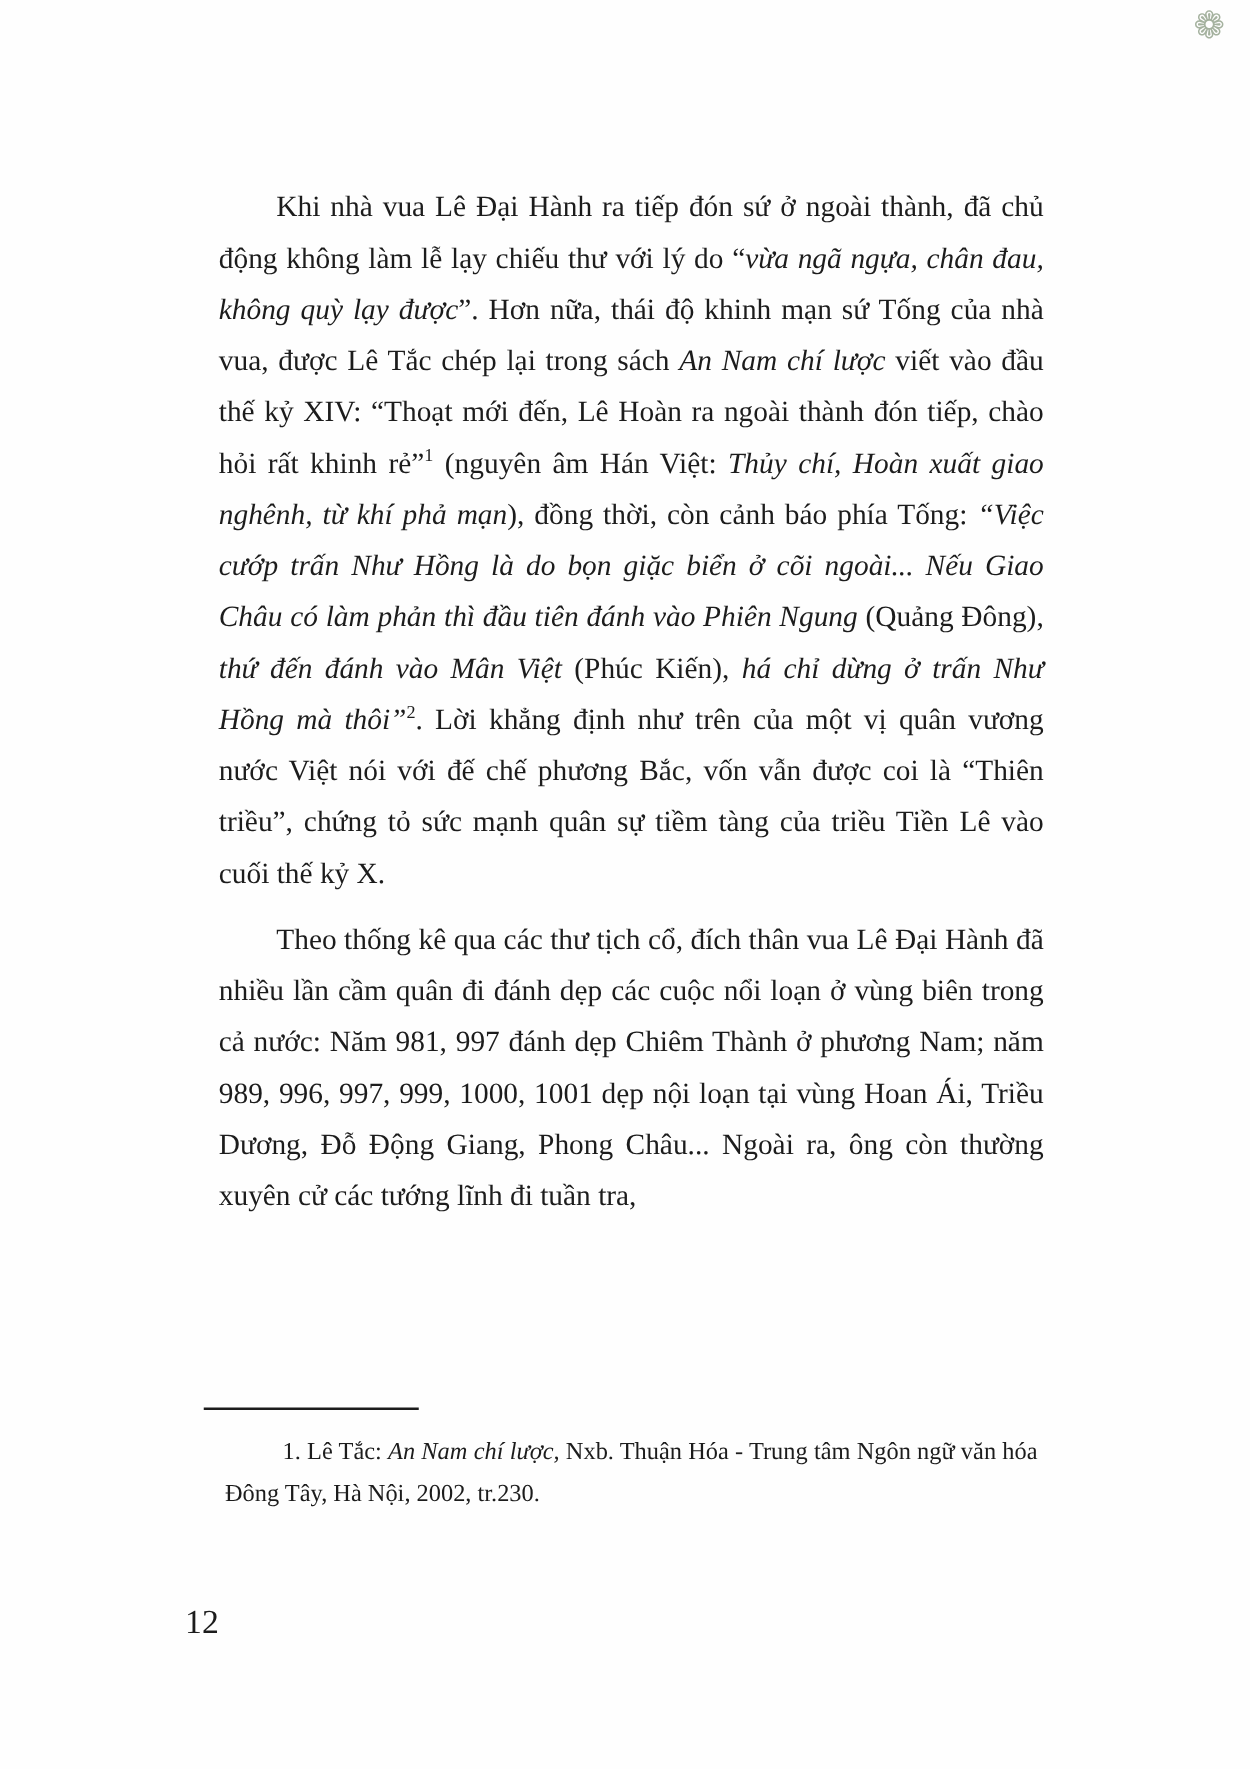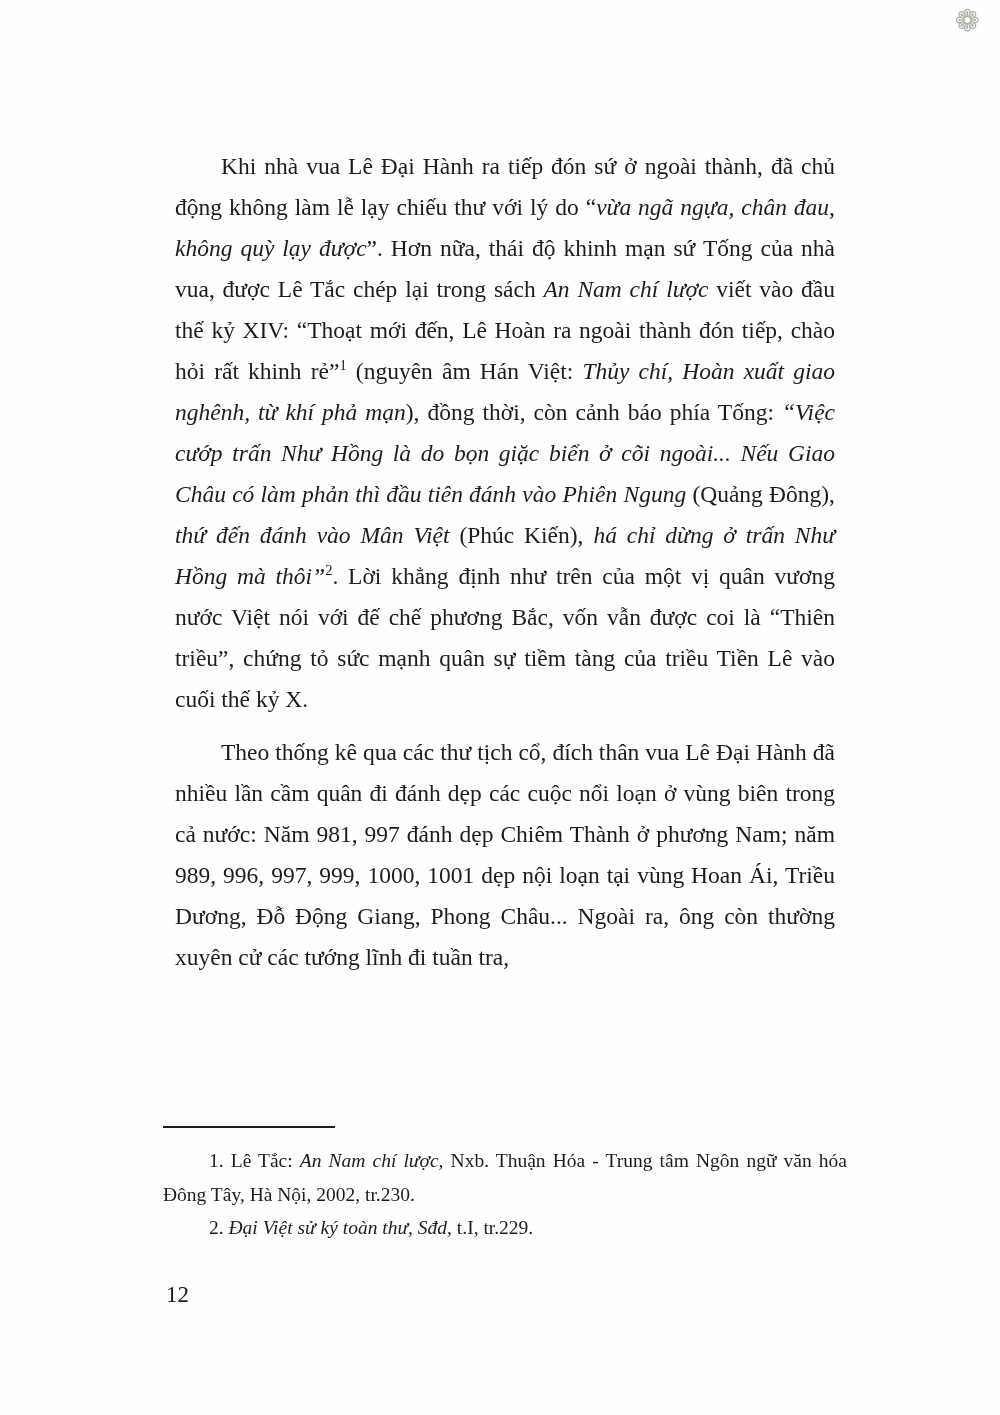--- a/index.html
+++ b/index.html
@@ -55,46 +55,45 @@
     top: 1126px;
     width: 684px;
   }
   .footnote-rule {
     width: 172px;
     height: 0;
     border-top: 2px solid #1c1c1c;
     margin: 0 0 16px 0;
   }
   .footnote {
-    margin: 0;
+    margin: 17px;
     font-size: 19.5px;
     line-height: 33.5px;
     text-align: justify;
     text-indent: 46px;
   }
   .page-number {
     position: absolute;
-    left: 166px;
+    left: 148px;
     top: 1282px;
-    font-size: 23px;
+    font-size: 27px;
   }
 </style>
 </head>
 <body>
 
 <div class="page">
 
   <div class="ornament" style="color: rgb(165, 178, 159);">❁</div>
 
   <div class="body-text">
     <p class="para"><span>Khi nhà vua Lê Đại Hành ra tiếp đón sứ ở ngoài thành, đã chủ động không làm lễ lạy chiếu thư với lý do “</span><em>vừa ngã ngựa, chân đau, không quỳ lạy được</em><span>”. Hơn nữa, thái độ khinh mạn sứ Tống của nhà vua, được Lê Tắc chép lại trong sách </span><em>An Nam chí lược</em><span> viết vào đầu thế kỷ XIV: “Thoạt mới đến, Lê Hoàn ra ngoài thành đón tiếp, chào hỏi rất khinh rẻ”</span><sup>1</sup><span> (nguyên âm Hán Việt: </span><em>Thủy chí, Hoàn xuất giao nghênh, từ khí phả mạn</em><span>), đồng thời, còn cảnh báo phía Tống: </span><em>“Việc cướp trấn Như Hồng là do bọn giặc biển ở cõi ngoài... Nếu Giao Châu có làm phản thì đầu tiên đánh vào Phiên Ngung </em><span>(Quảng Đông), </span><em>thứ đến đánh vào Mân Việt </em><span>(Phúc Kiến), </span><em>há chỉ dừng ở trấn Như Hồng mà thôi”</em><sup>2</sup><span>. Lời khẳng định như trên của một vị quân vương nước Việt nói với đế chế phương Bắc, vốn vẫn được coi là “Thiên triều”, chứng tỏ sức mạnh quân sự tiềm tàng của triều Tiền Lê vào cuối thế kỷ X.</span></p>
     <p class="para"><span>Theo thống kê qua các thư tịch cổ, đích thân vua Lê Đại Hành đã nhiều lần cầm quân đi đánh dẹp các cuộc nổi loạn ở vùng biên trong cả nước: Năm 981, 997 đánh dẹp Chiêm Thành ở phương Nam; năm 989, 996, 997, 999, 1000, 1001 dẹp nội loạn tại vùng Hoan Ái, Triều Dương, Đỗ Động Giang, Phong Châu... Ngoài ra, ông còn thường xuyên cử các tướng lĩnh đi tuần tra,</span></p>
   </div>
 
   <div class="footnotes">
     <div class="footnote-rule"></div>
     <p class="footnote"><span>1. Lê Tắc: </span><em>An Nam chí lược,</em><span> Nxb. Thuận Hóa - Trung tâm Ngôn ngữ văn hóa Đông Tây, Hà Nội, 2002, tr.230.</span></p>
-    <p class="footnote"><span>2. </span><em>Đại Việt sử ký toàn thư, Sđd,</em><span> t.I, tr.229.</span></p>
   </div>
 
   <div class="page-number">12</div>
 
 </div>
 
 </body></html>

